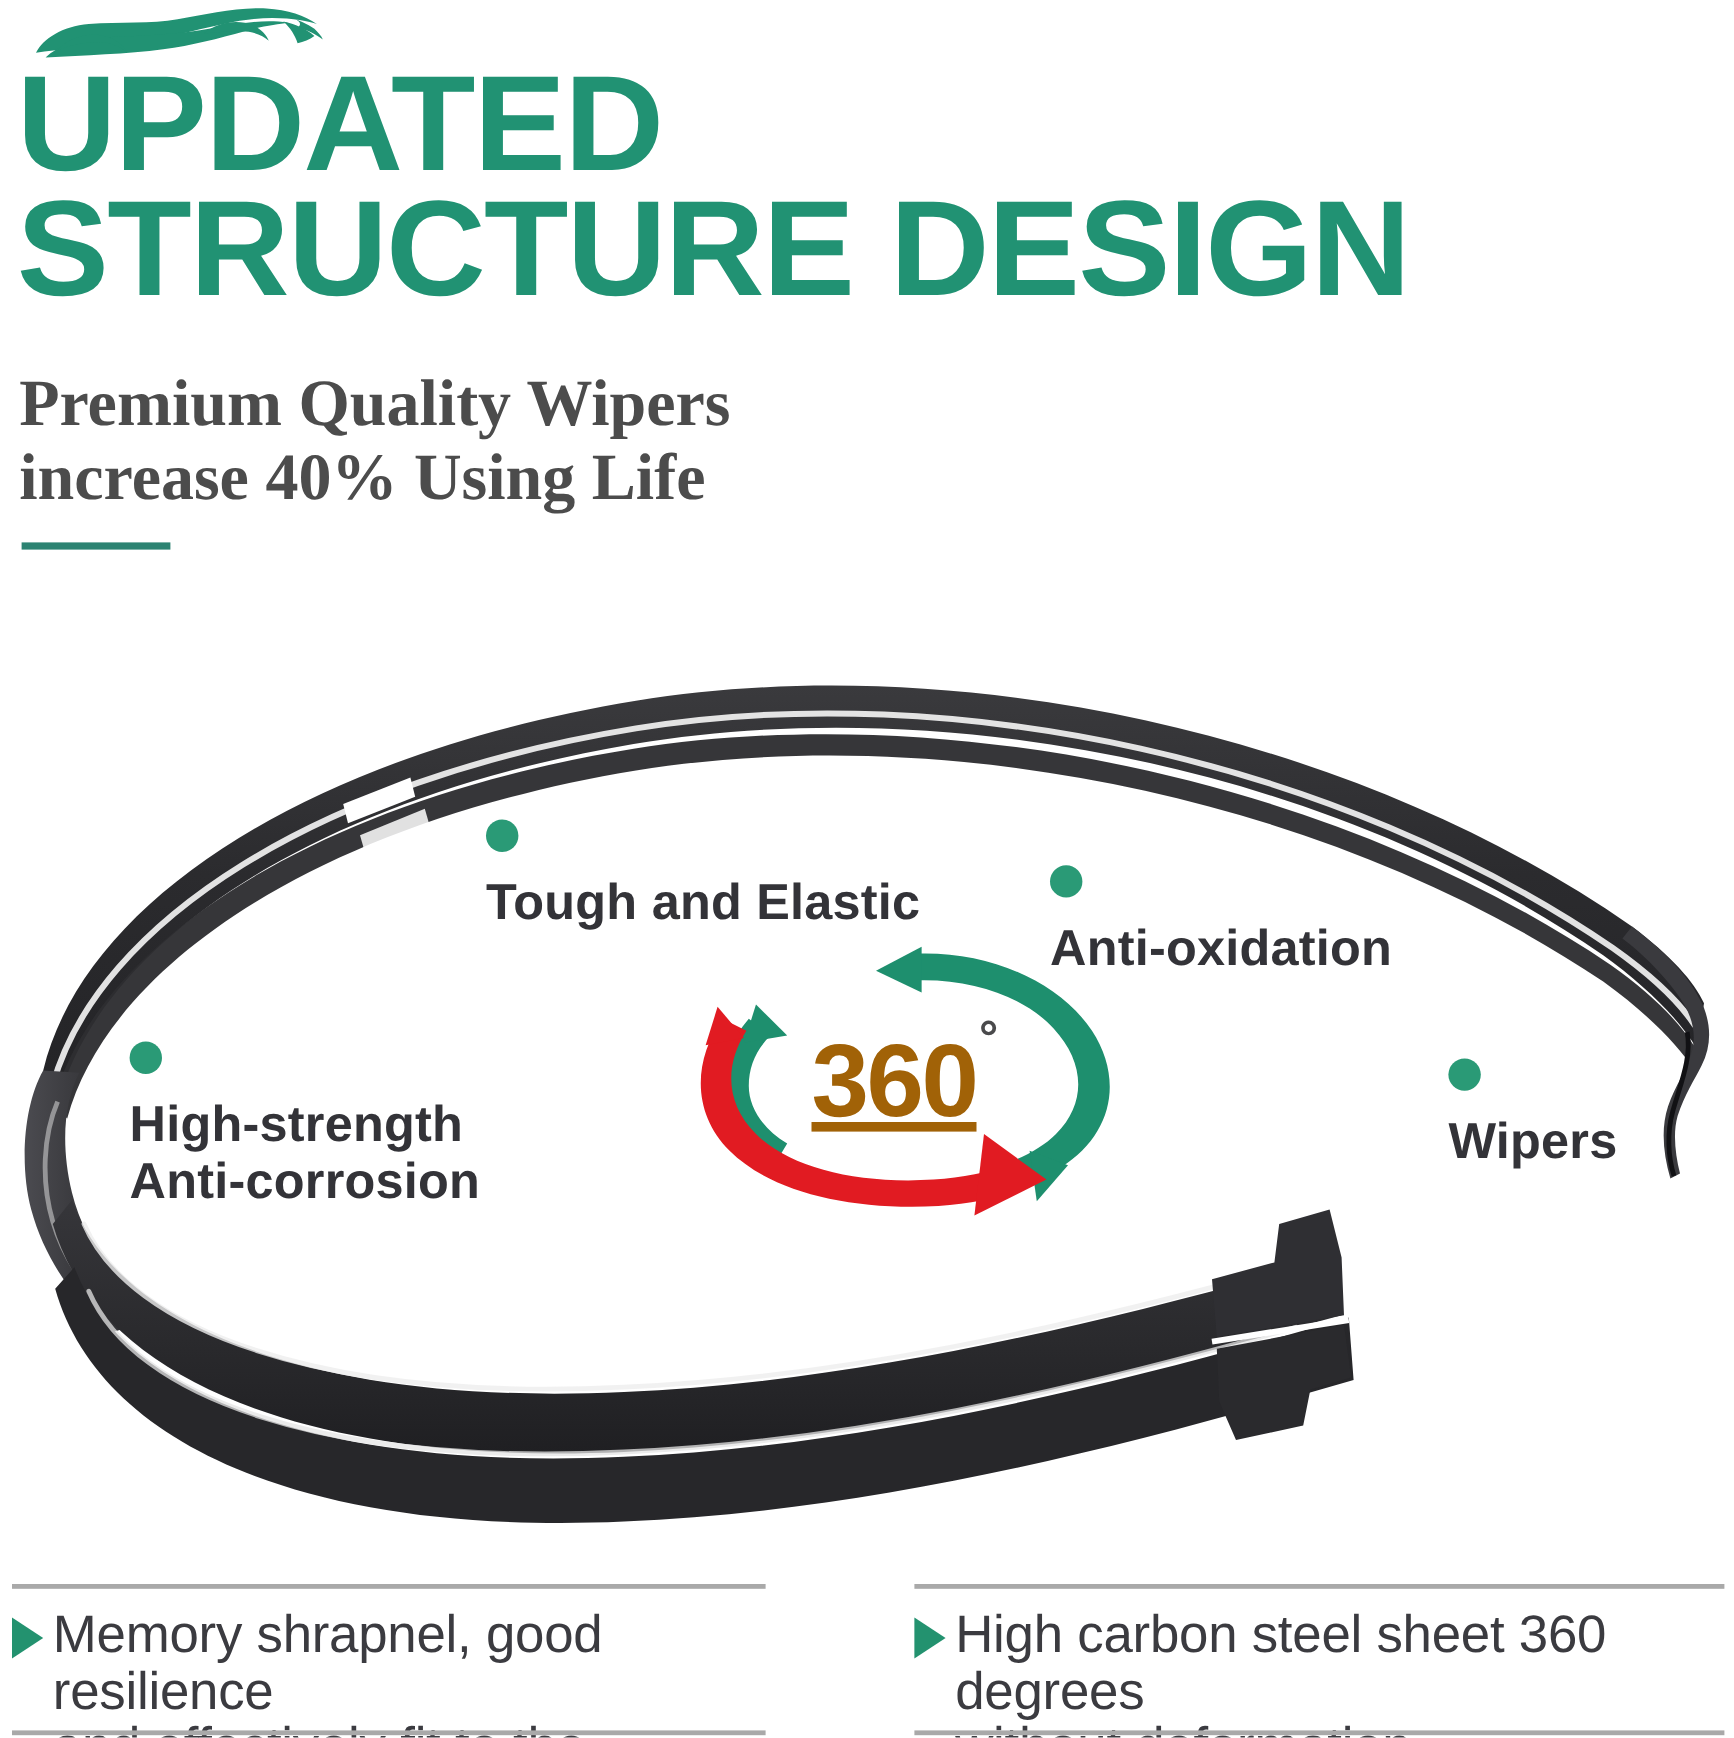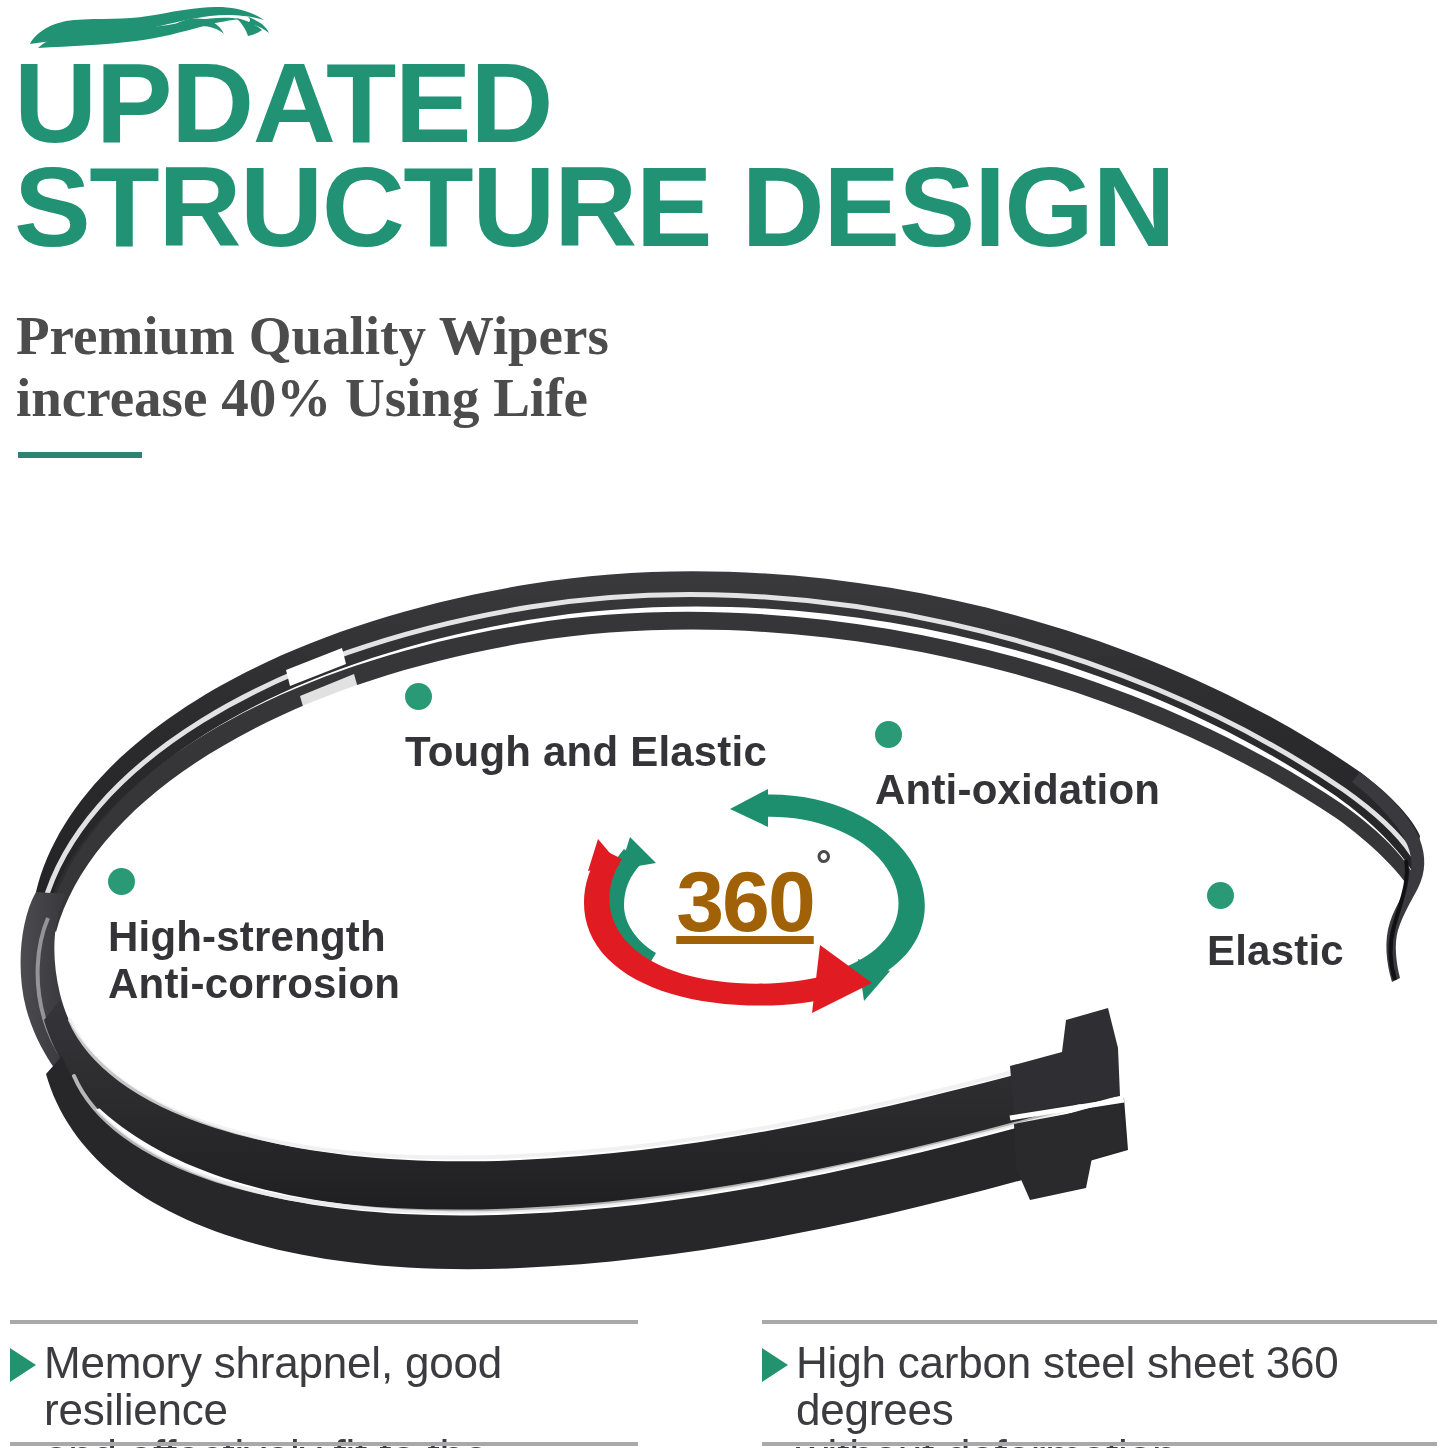--- a/index.html
+++ b/index.html
@@ -342,21 +342,21 @@
 </div>
 
 <div class="feature" id="feature-strength">
   <span class="dot"></span>
   <span class="label">High-strength
 Anti-corrosion</span>
 </div>
 
 <div class="feature" id="feature-quieter">
   <span class="dot"></span>
-  <span class="label">Elastic</span>
+  <span class="label">Wipers</span>
 </div>
 
 <div id="badge-360">
   <svg viewBox="0 0 370 235" xmlns="http://www.w3.org/2000/svg" aria-hidden="true">
 
     <g>
       <path d="M 186,8
                C 250,4 310,30 338,72
                C 364,112 356,158 312,186
                C 300,194 286,200 272,204

